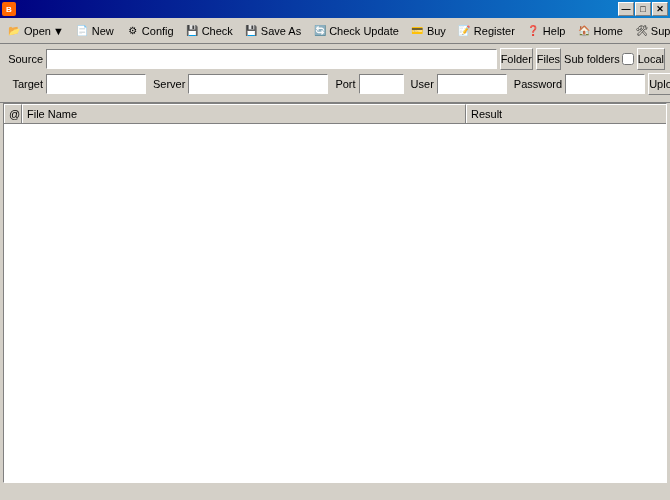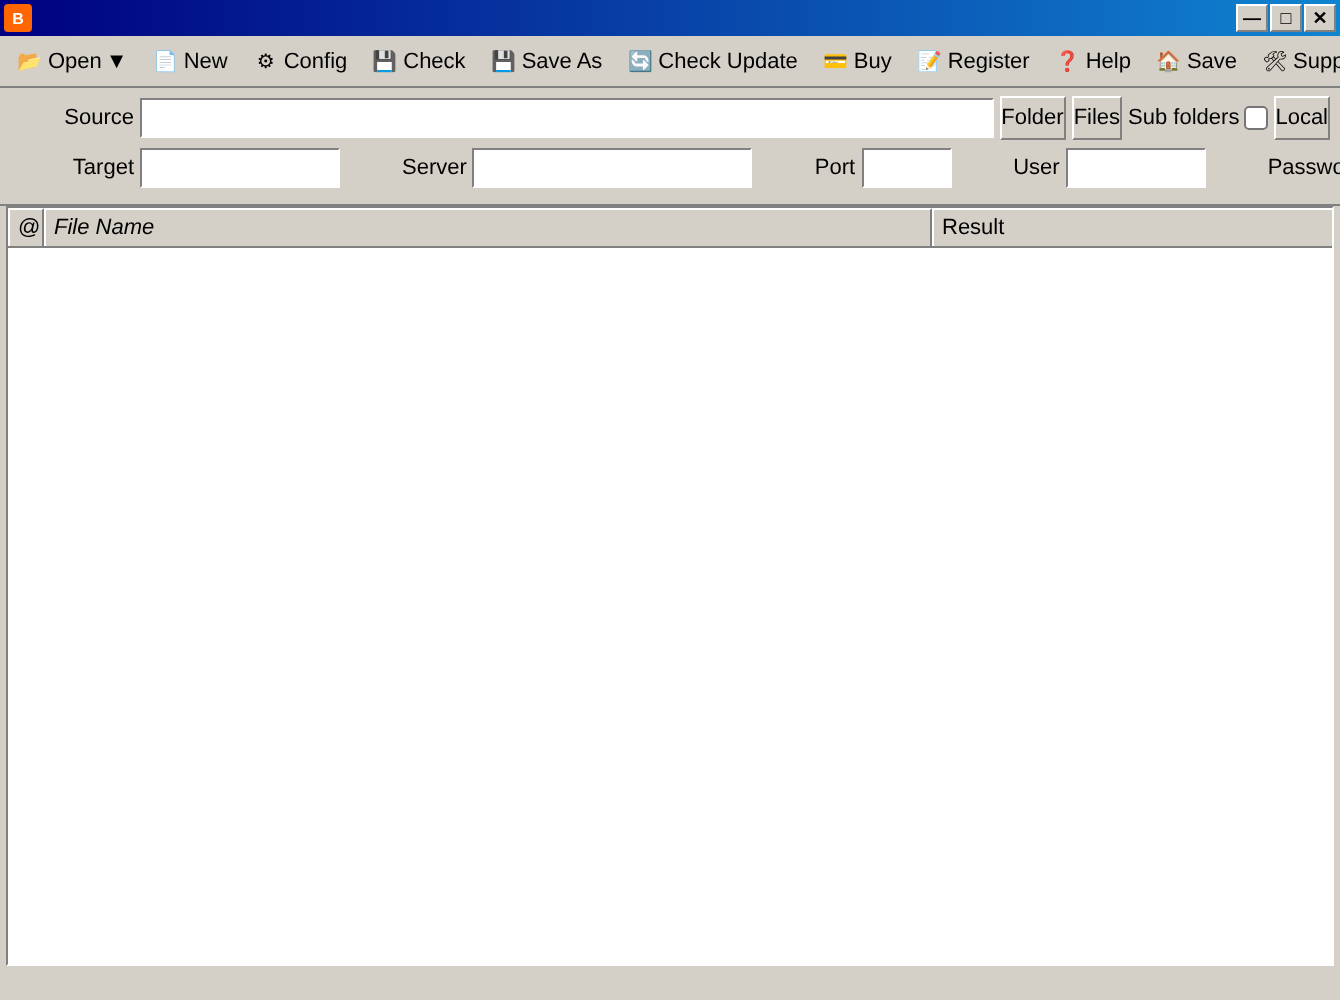--- a/index.html
+++ b/index.html
@@ -119,21 +119,20 @@
       align-items: center;
       gap: 3px;
       margin-bottom: 3px;
       height: 22px;
     }
 
     .form-label {
       font-size: 11px;
       min-width: 38px;
       text-align: right;
-      margin-left: 24px;
     }
 
     .form-input {
       border: 1px solid;
       border-color: #808080 #ffffff #ffffff #808080;
       background: white;
       height: 20px;
       padding: 1px 2px;
       font-size: 11px;
       font-family: inherit;
@@ -278,21 +277,21 @@
     <span>Register</span>
   </button>
 
   <button class="toolbar-btn">
     <span class="btn-icon">❓</span>
     <span>Help</span>
   </button>
 
   <button class="toolbar-btn">
     <span class="btn-icon">🏠</span>
-    <span>Save</span>
+    <span>Home</span>
   </button>
 
   <button class="toolbar-btn">
     <span class="btn-icon">🛠</span>
     <span>Support</span>
   </button>
 
 </div>
 
 <div class="form-area">
@@ -322,21 +321,21 @@
     <button class="win-btn" style="margin-left: auto;">Upload</button>
   </div>
 </div>
 
 <div class="content-area">
   <div class="table-wrapper">
     <div class="table-row-header">
       <div class="header-cell" style="width:18px; min-width:18px;">
         <span>@</span>
       </div>
-      <div class="header-cell" style="flex:1;font-style:italic;">
+      <div class="header-cell" style="flex:1;">
         <span>File Name</span>
       </div>
       <div class="header-cell" style="width:200px; min-width:200px; border-right:none;">
         <span>Result</span>
       </div>
     </div>
 
   </div>
 </div>
 

